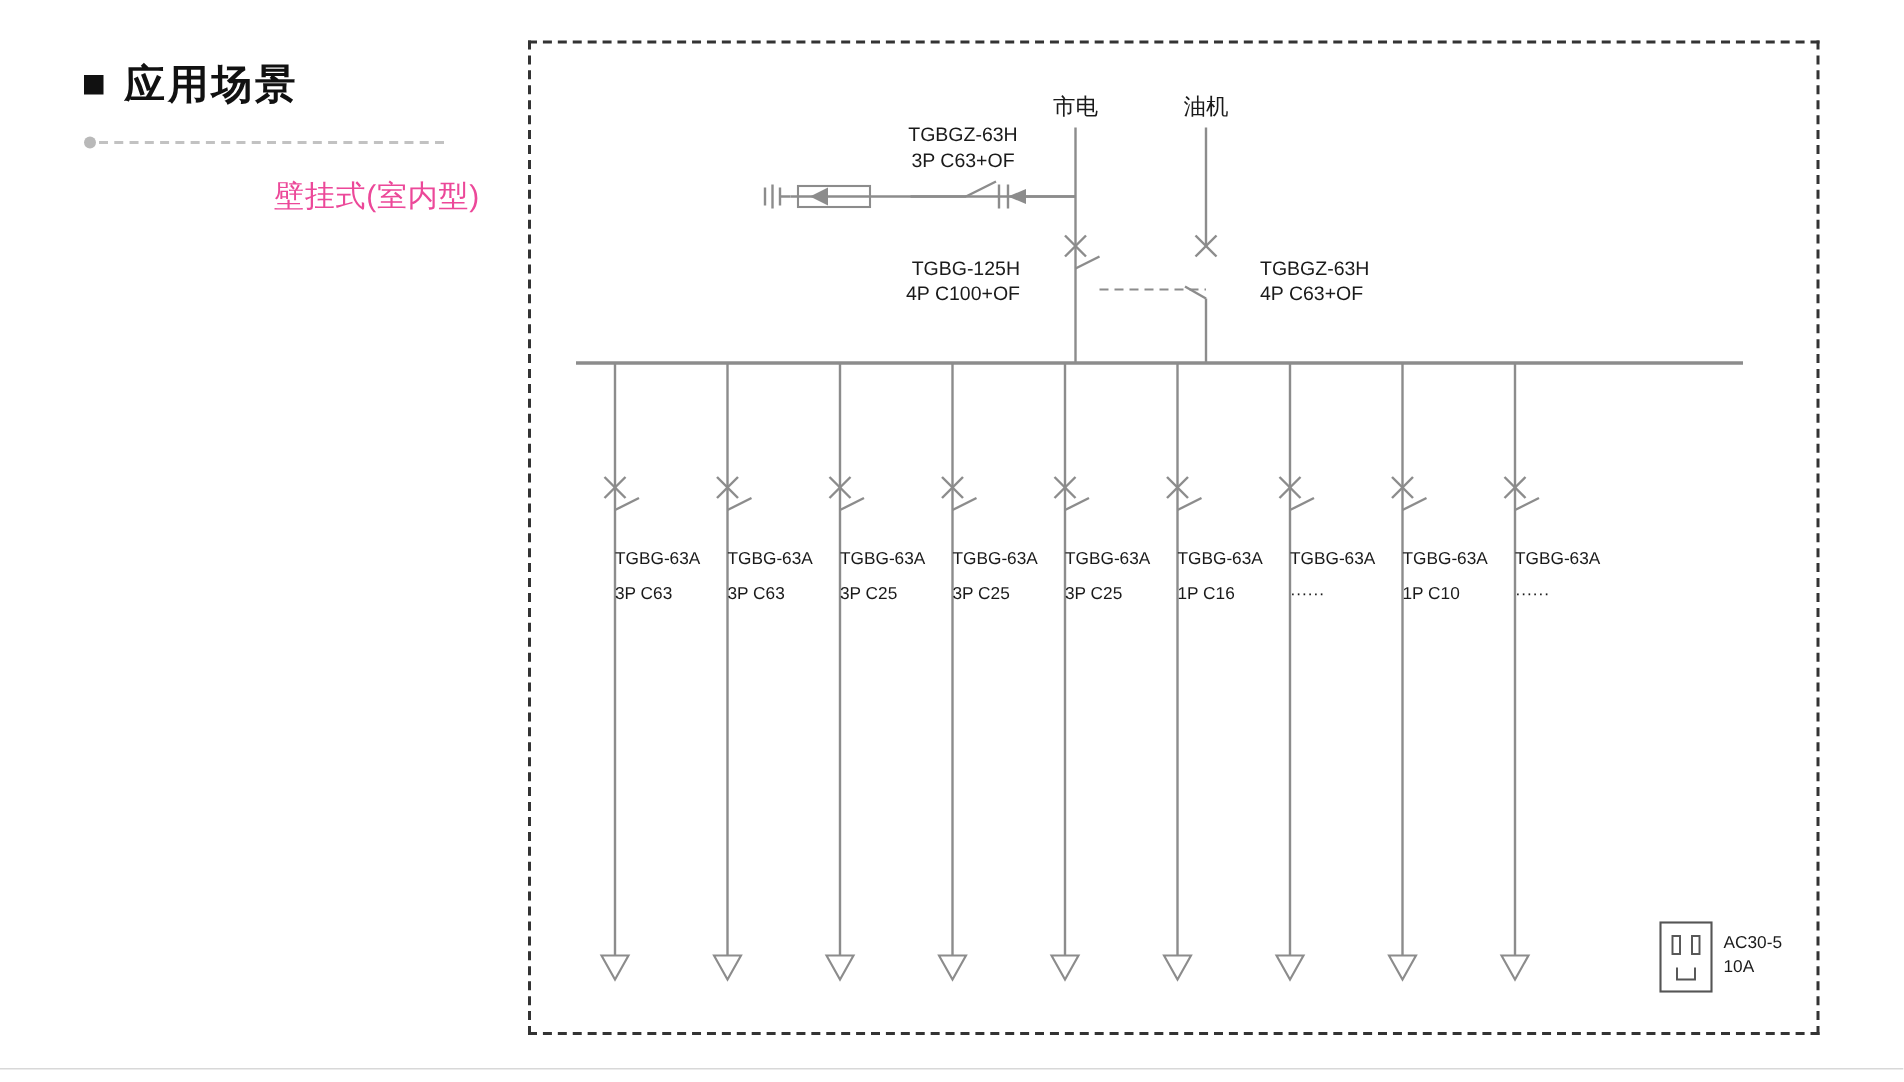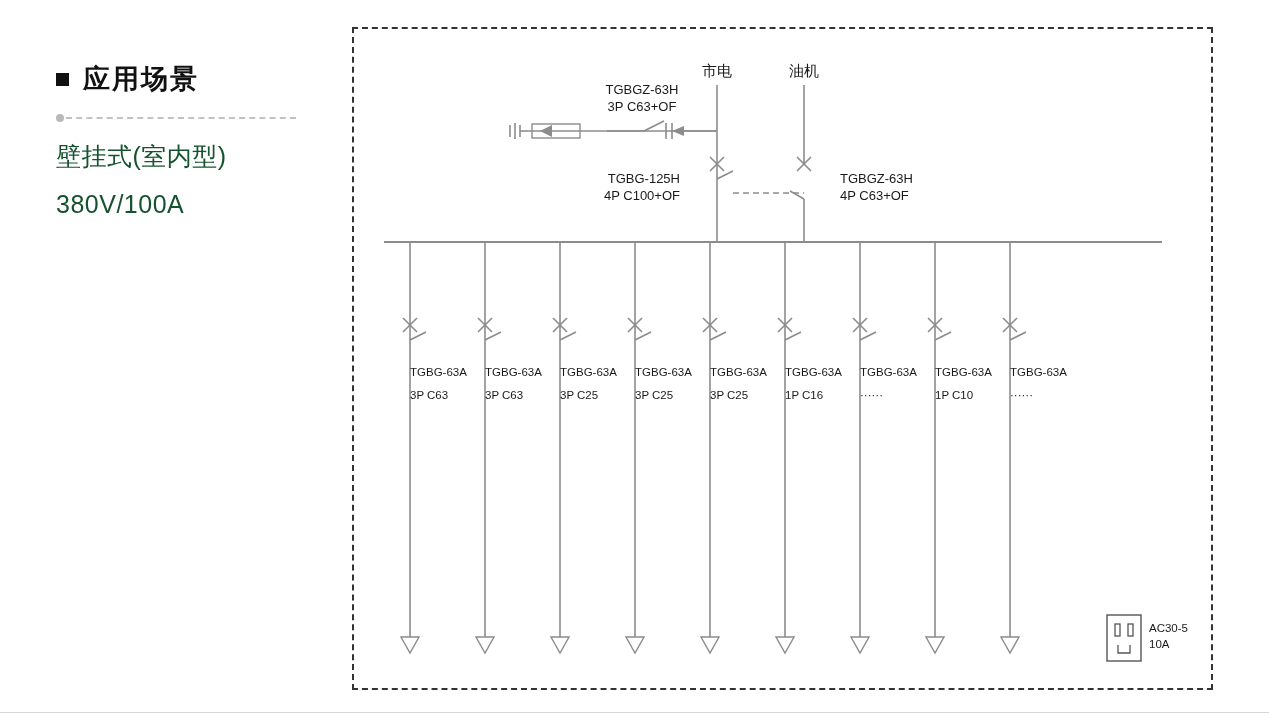--- a/index.html
+++ b/index.html
@@ -19,22 +19,23 @@
     position: absolute;
     left: 0; top: 0;
     width: 1269px;
     height: 721px;
   }
 
   
   .left-panel {
     position: absolute;
     left: 40px;
-    top: 61px;
+    top: 38px;
     width: 280px;
+    text-align: right;
   }
   .heading-row {
     display: flex;
     align-items: center;
     gap: 14px;
     margin-left: 16px;
   }
   .heading-bullet {
     width: 13px;
     height: 13px;
@@ -66,22 +67,22 @@
   .divider .dash {
     position: absolute;
     left: 10px;
     top: 4px;
     width: 230px;
     border-top: 2px dashed #c2c2c2;
   }
   .line-item {
     margin-top: 17px;
     margin-left: 16px;
-    font-size: 25px;
-    color: #14532d;
+    font-size: 20px;
+    color: #ec4899;
     letter-spacing: 0.5px;
   }
 
   
   .diagram-frame {
     position: absolute;
     left: 352px;
     top: 27px;
     width: 861px;
     height: 663px;
@@ -154,21 +155,20 @@
   <div class="left-panel">
     <div class="heading-row">
       <span class="heading-bullet"></span>
       <span class="heading-text">应用场景</span>
     </div>
     <div class="divider">
       <span class="dot"></span>
       <span class="dash"></span>
     </div>
     <div class="line-item">壁挂式(室内型)</div>
-    <div class="line-item">380V/100A</div>
   </div>
 
   <div class="diagram-frame"></div>
 
   <svg class="diagram" viewBox="0 0 861 663">
 
     <text class="lbl-cn" x="365" y="49" text-anchor="middle">市电</text>
     <text class="lbl-cn" x="452" y="49" text-anchor="middle">油机</text>
 
     <text class="lbl" x="290" y="67" text-anchor="middle">TGBGZ-63H</text>

